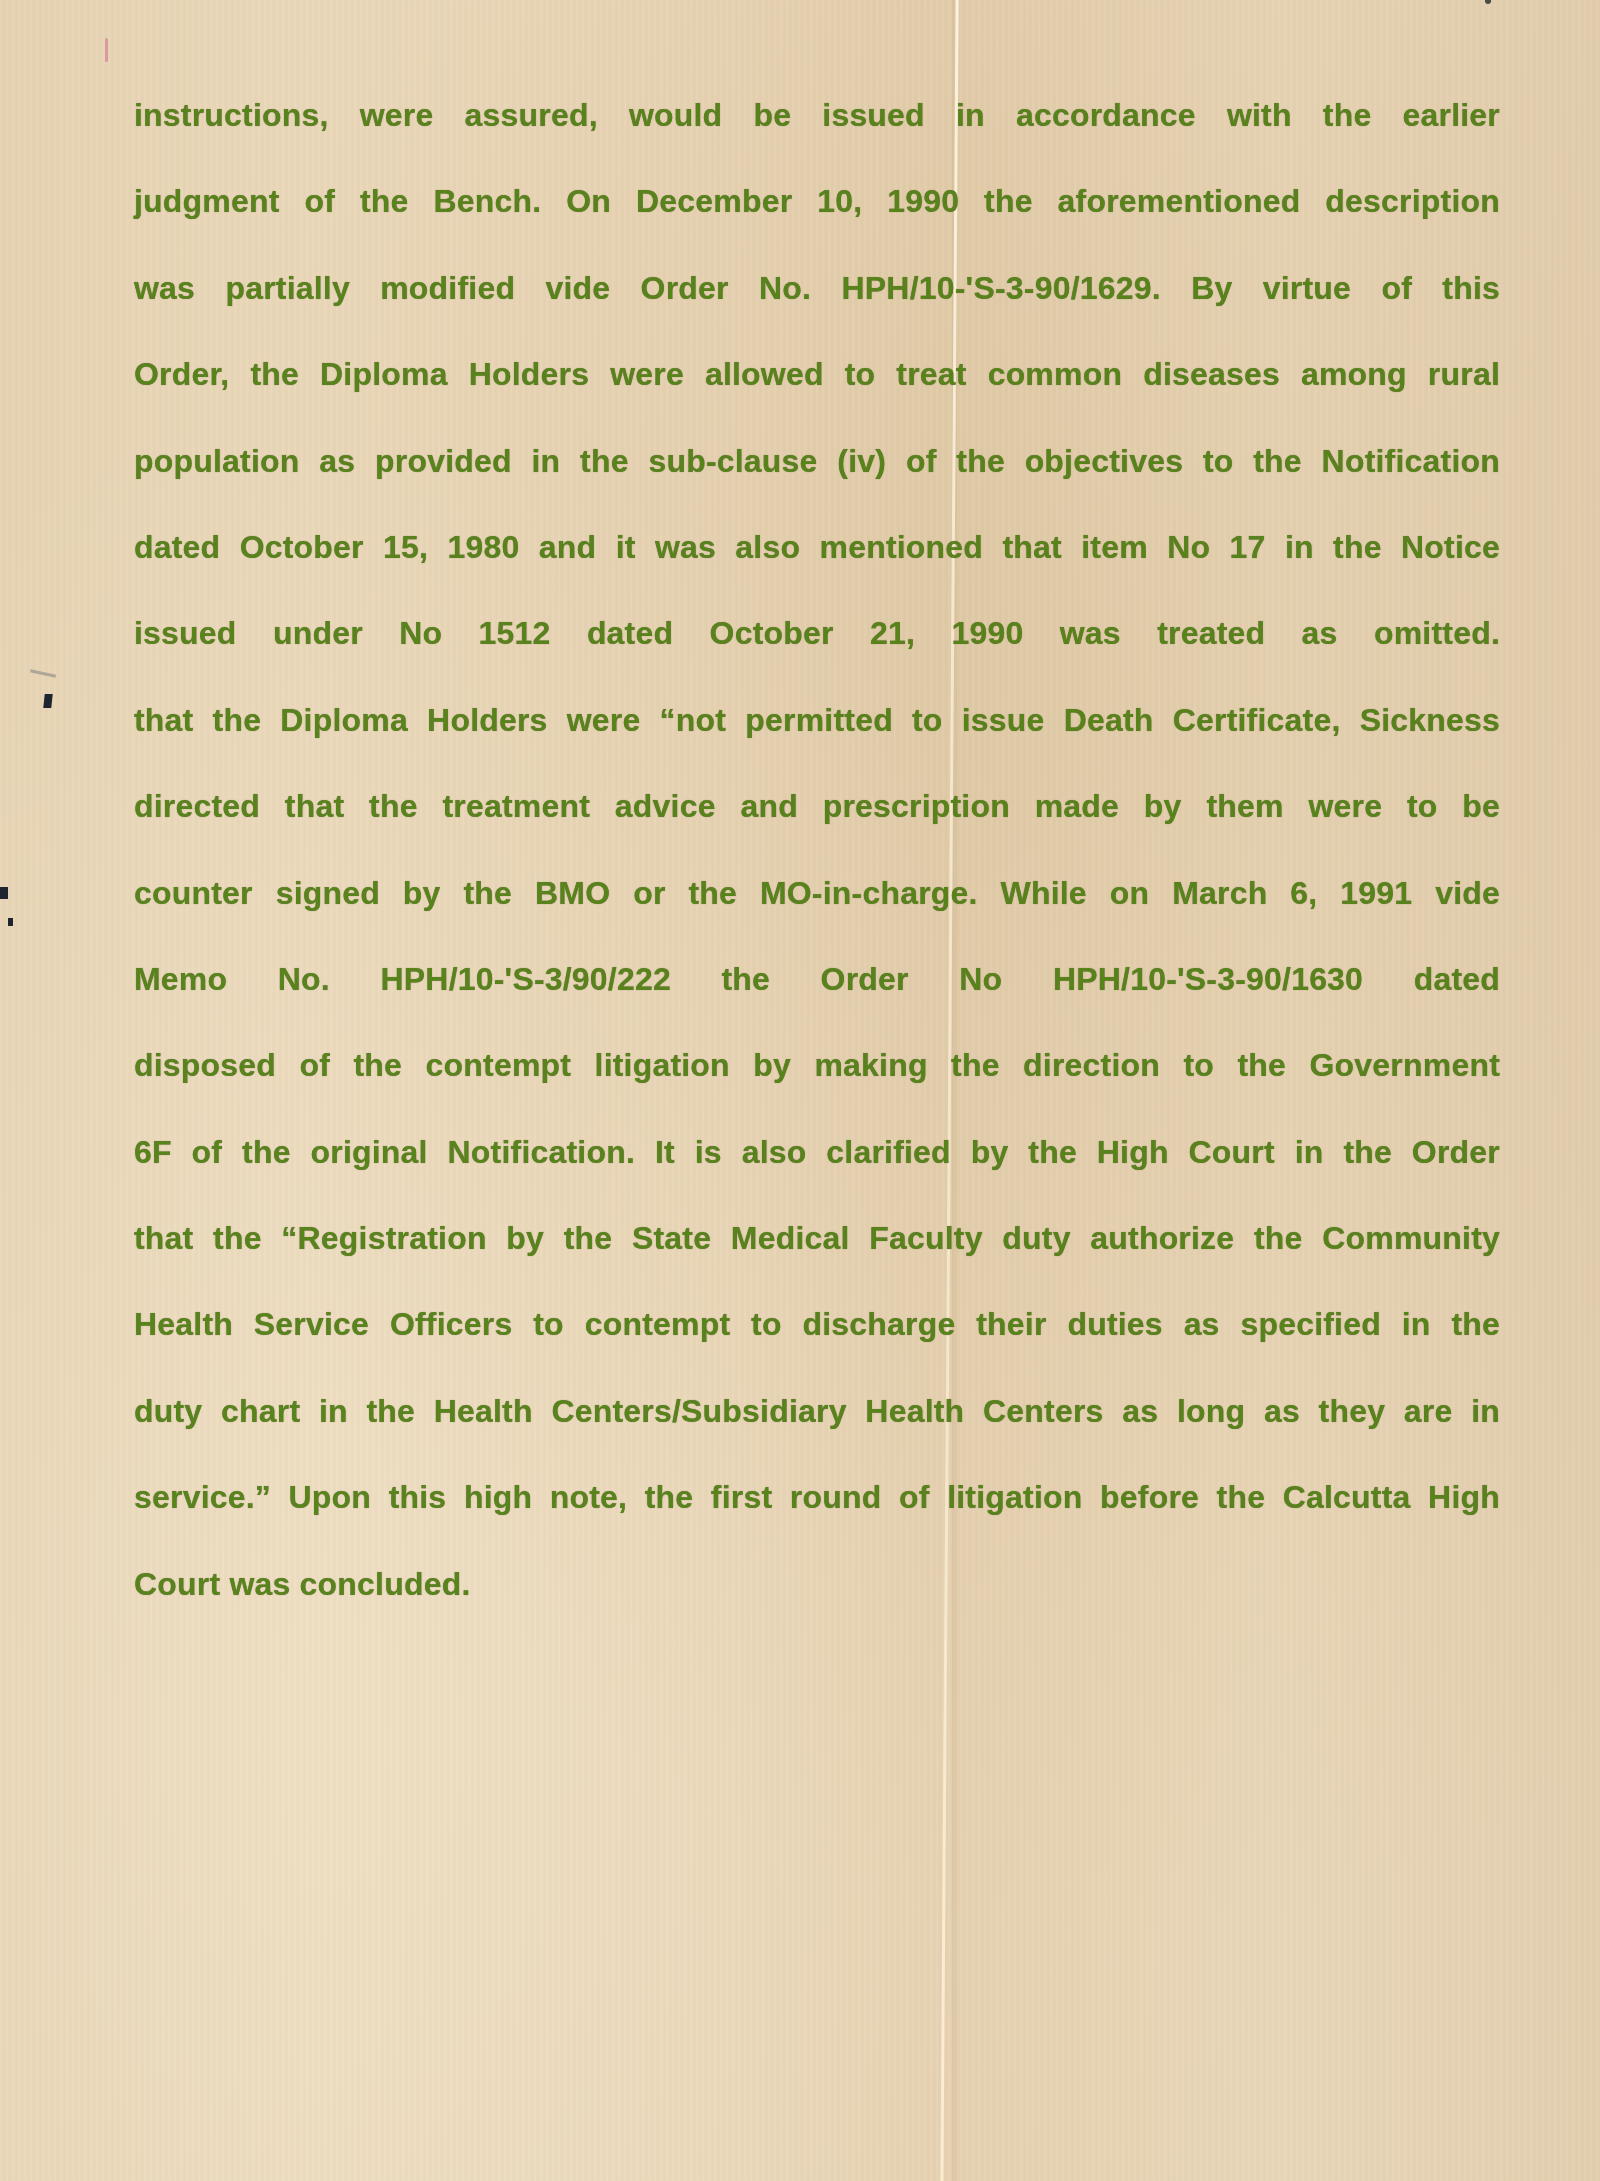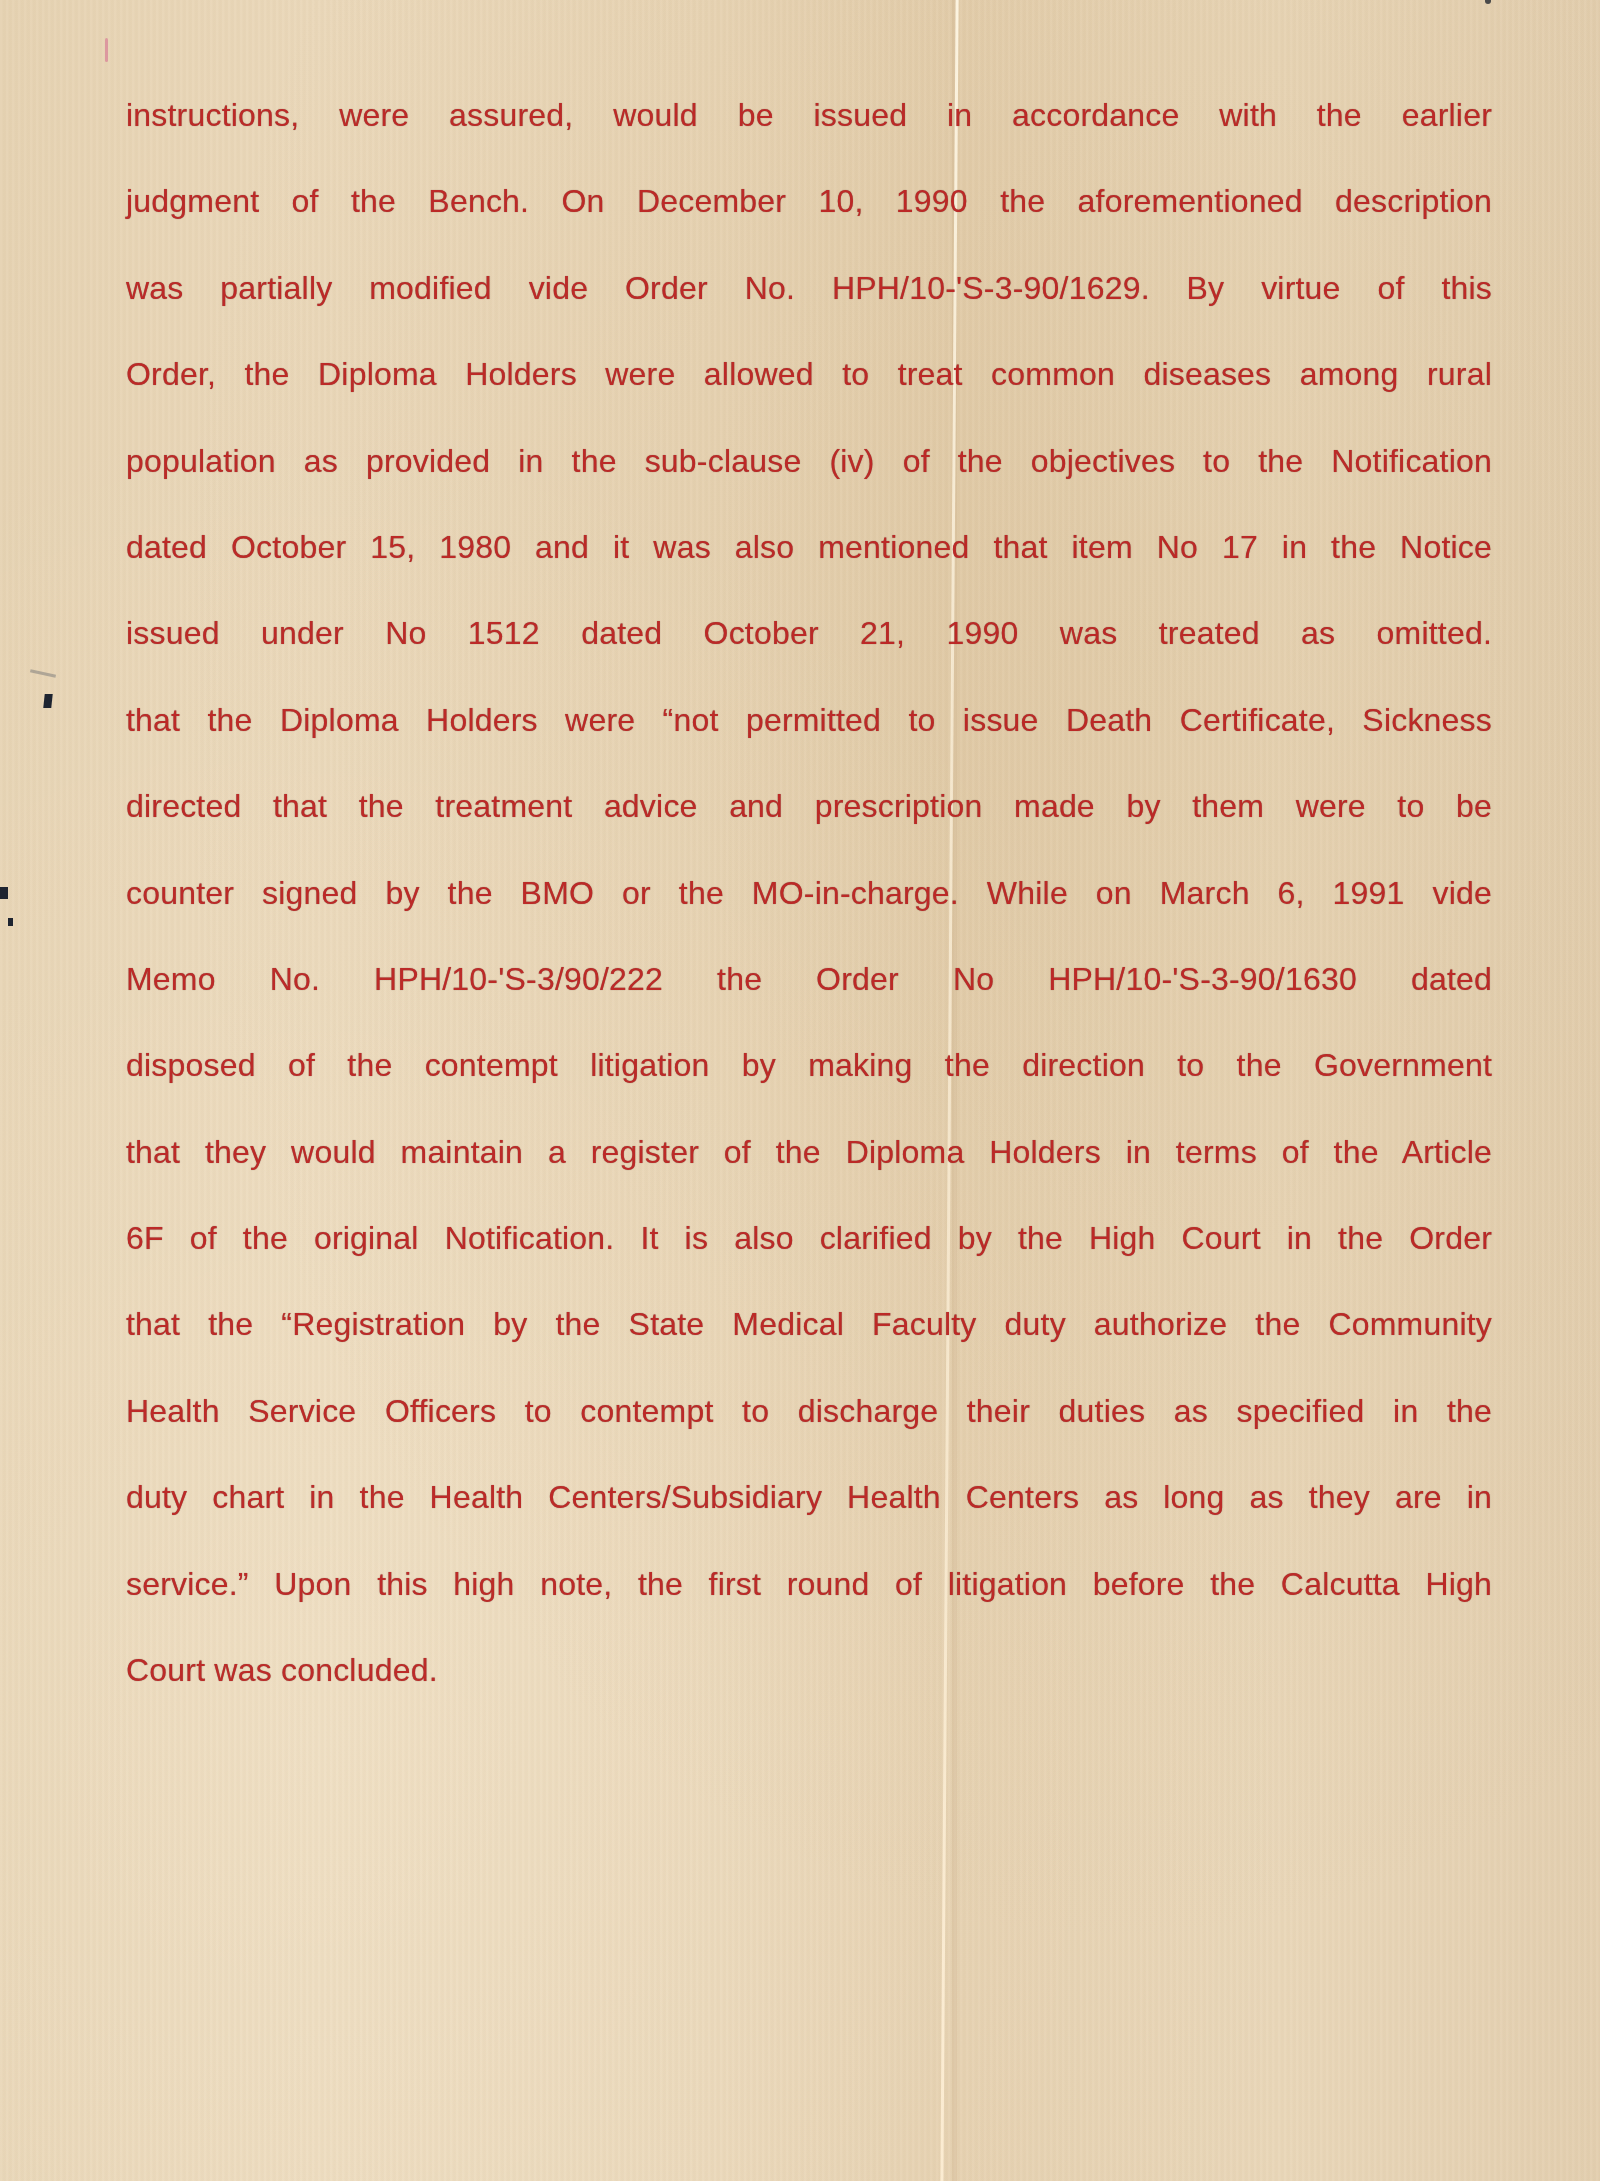--- a/index.html
+++ b/index.html
@@ -63,29 +63,30 @@
       position: absolute;
       background: #1e2430;
     }
     .mark-a { left: 44px; top: 694px; width: 8px; height: 14px; transform: skewX(-6deg); }
     .mark-a-stroke { left: 30px; top: 672px; width: 26px; height: 3px; background: rgba(120,120,120,0.5); transform: rotate(12deg); }
     .mark-b { left: 0px; top: 887px; width: 8px; height: 12px; }
     .mark-c { left: 8px; top: 918px; width: 5px; height: 8px; }
 
     .page-body {
       position: absolute;
-      left: 126px;
+      left: 134px;
       top: 72px;
       width: 1366px;
-      color: #b91c1c;
+      color: #4d7c0f;
       font-size: 32px;
       line-height: 86.4px;
       letter-spacing: 0.2px;
       text-shadow: 0 0 1px rgba(40,35,30,0.55);
       opacity: 0.92;
+      font-weight: bold;
     }
     .line {
       display: block;
       white-space: nowrap;
       text-align: justify;
       text-align-last: justify;
       height: 86.4px;
     }
     .line.last {
       text-align-last: left;
@@ -112,20 +113,19 @@
   <span class="line">was partially modified vide Order No. HPH/10-'S-3-90/1629. By virtue of this</span>
   <span class="line">Order, the Diploma Holders were allowed to treat common diseases among rural</span>
   <span class="line">population as provided in the sub-clause (iv) of the objectives to the Notification</span>
   <span class="line">dated October 15, 1980 and it was also mentioned that item No 17 in the Notice</span>
   <span class="line">issued under No 1512 dated October 21, 1990 was treated as omitted.</span>
   <span class="line">that the Diploma Holders were “not permitted to issue Death Certificate, Sickness</span>
   <span class="line">directed that the treatment advice and prescription made by them were to be</span>
   <span class="line">counter signed by the BMO or the MO-in-charge. While on March 6, 1991 vide</span>
   <span class="line">Memo No. HPH/10-'S-3/90/222 the Order No HPH/10-'S-3-90/1630 dated</span>
   <span class="line">disposed of the contempt litigation by making the direction to the Government</span>
-  <span class="line">that they would maintain a register of the Diploma Holders in terms of the Article</span>
   <span class="line">6F of the original Notification. It is also clarified by the High Court in the Order</span>
   <span class="line">that the “Registration by the State Medical Faculty duty authorize the Community</span>
   <span class="line">Health Service Officers to contempt to discharge their duties as specified in the</span>
   <span class="line">duty chart in the Health Centers/Subsidiary Health Centers as long as they are in</span>
   <span class="line">service.”  Upon this high note, the first round of litigation before the Calcutta High</span>
   <span class="line last">Court was concluded.</span>
 </div>
 
 </body></html>

